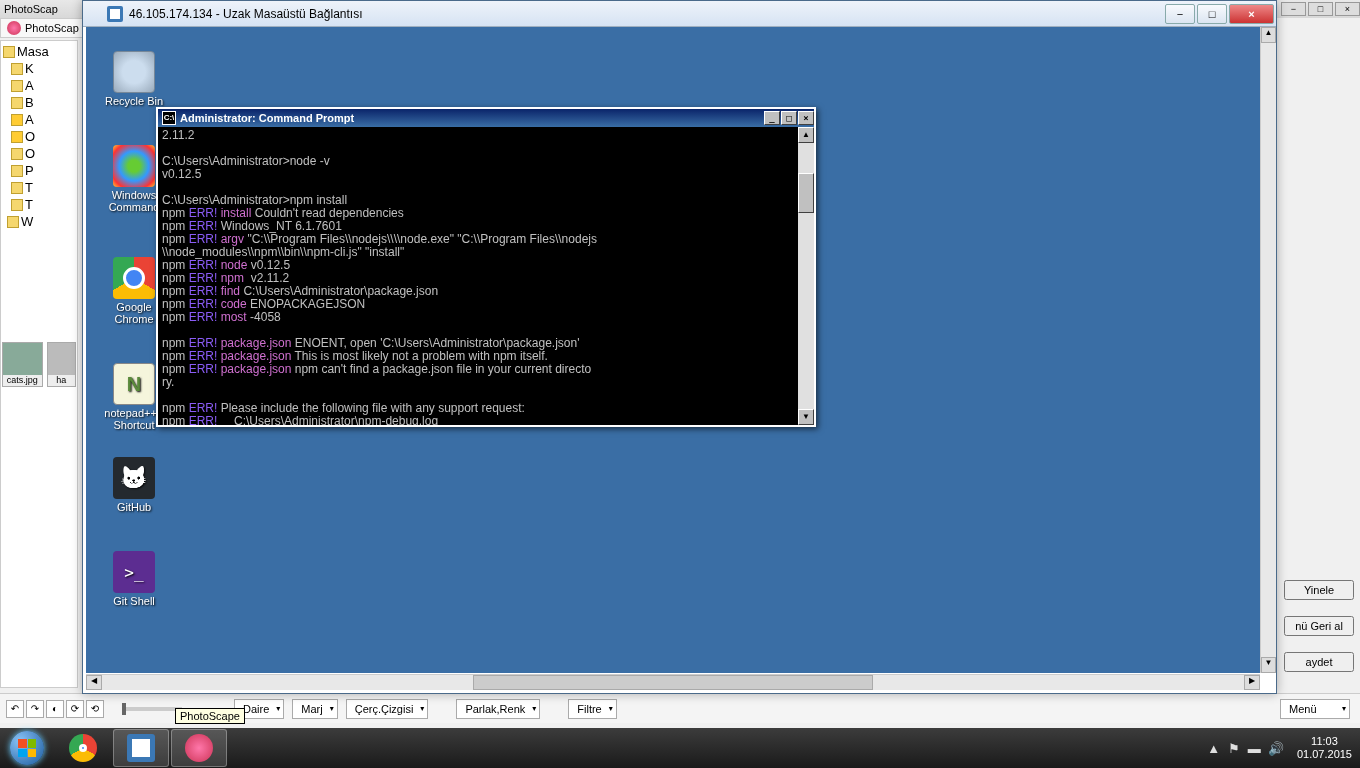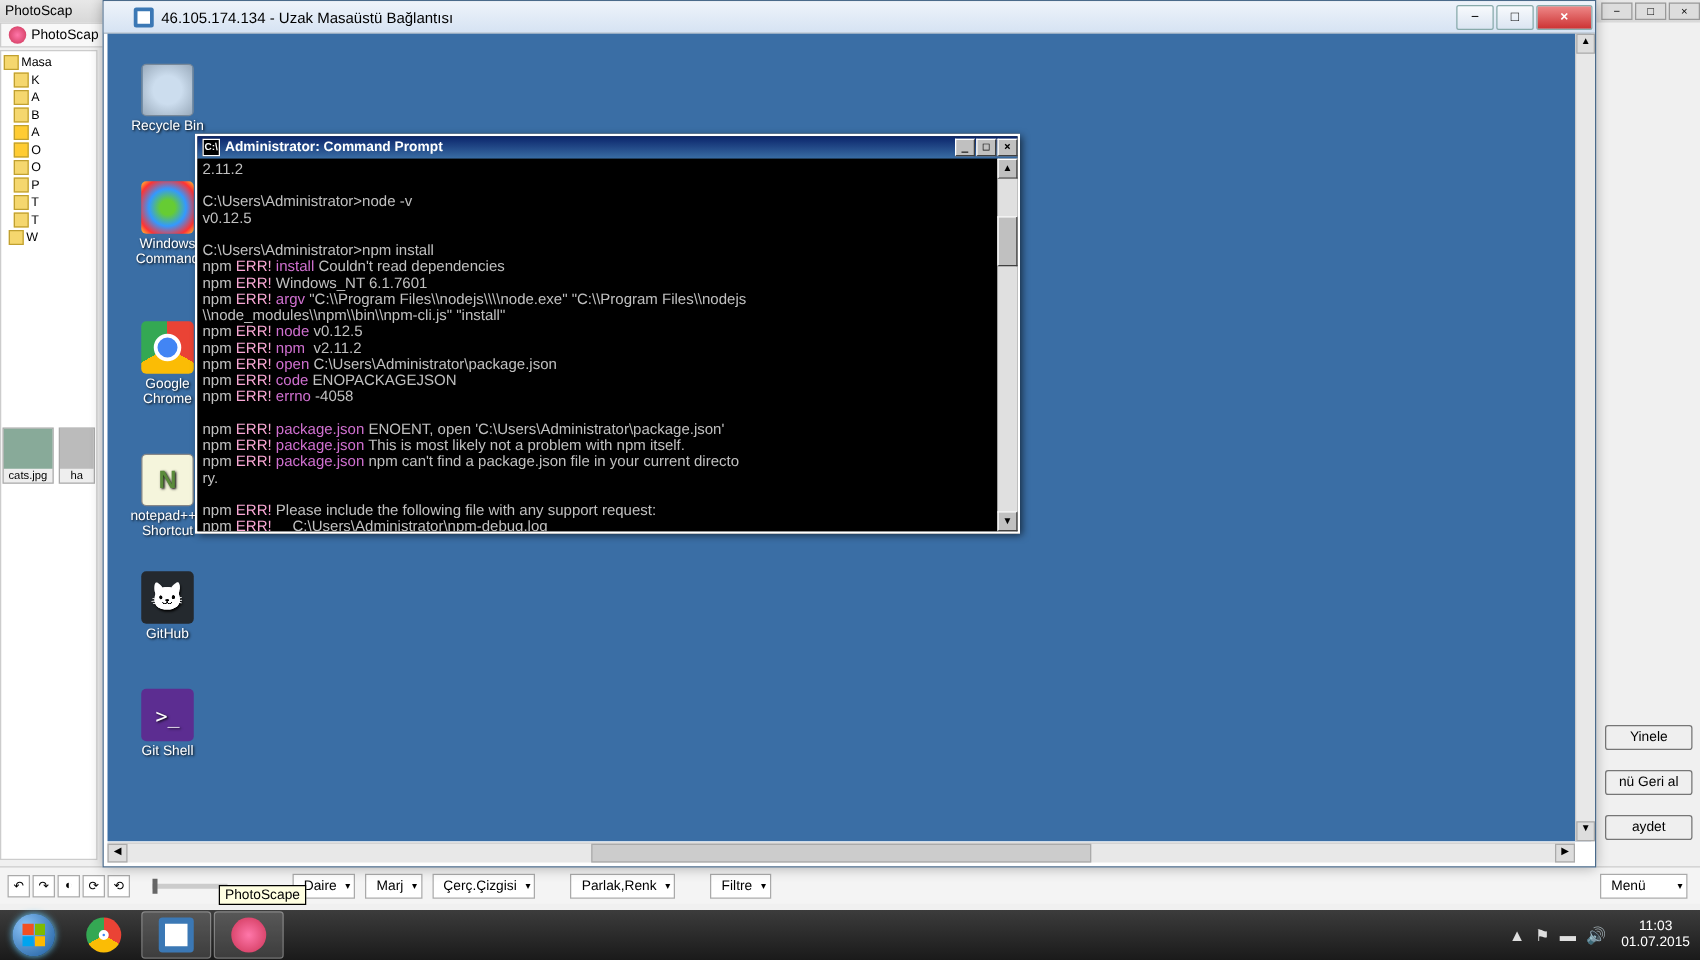--- a/index.html
+++ b/index.html
@@ -4,21 +4,21 @@
 <style>
 * { margin: 0; padding: 0; box-sizing: border-box; font-family: "Segoe UI", Tahoma, sans-serif; }
 body { width: 1360px; height: 768px; overflow: hidden; background: #d4d0c8; position: relative; }
 
 
 .outer-window { position: absolute; inset: 0; background: #f0f0f0; }
 .outer-titlebar { height: 18px; background: linear-gradient(#e8e8e8,#d8d8d8); display:flex; align-items:center; font-size:11px; padding-left:4px; }
 .outer-titlebar .ctrl-right { margin-left:auto; display:flex; }
 .outer-titlebar .ctrl-right div { width:25px; height:14px; border:1px solid #999; background:#ddd; margin-left:2px; font-size:9px; text-align:center; line-height:12px; }
 .outer-tab { position:absolute; top:18px; left:0; height:20px; font-size:11px; padding:2px 6px; background:#f8f8f8; border:1px solid #ccc; display:flex; align-items:center; }
-.outer-tree { position:absolute; top:40px; left:0; width:78px; bottom:80px; background:#fff; font-size:10px; border:1px solid #ccc; overflow:hidden; padding:2px; }
+.outer-tree { position:absolute; top:40px; left:0; width:78px; bottom:80px; background:#fff; font-size:13px; border:1px solid #ccc; overflow:hidden; padding:2px; }
 .outer-tree div { white-space:nowrap; display:flex; align-items:center; padding:1px 0; }
 .outer-tree .ico { width:12px; height:12px; background:#f5d76e; border:1px solid #c0a030; margin-right:2px; display:inline-block; }
 .thumb-area { position:absolute; left:0; top:340px; width:78px; height:60px; display:flex; }
 .thumb { width:50px; height:45px; border:1px solid #aaa; background:#eee; margin:2px; font-size:9px; text-align:center; }
 .ps-bottom-toolbar { position:absolute; bottom:45px; left:0; right:0; height:30px; background:#f4f4f4; border-top:1px solid #ccc; display:flex; align-items:center; padding:0 6px; font-size:11px; }
 .ps-bottom-toolbar .mini-btn { width:18px; height:18px; border:1px solid #aaa; background:#fff; margin-right:2px; display:flex; align-items:center; justify-content:center; font-size:10px; }
 .ps-bottom-toolbar .dd { height:20px; border:1px solid #aaa; background:#fff; padding:0 14px 0 8px; margin:0 4px; position:relative; line-height:18px; }
 .ps-bottom-toolbar .dd:after { content:"▾"; position:absolute; right:3px; font-size:8px; }
 .ps-right-buttons { position:absolute; right:6px; top:580px; width:70px; }
 .ps-right-buttons button { display:block; width:100%; margin-bottom:16px; font-size:11px; padding:2px; }
@@ -58,21 +58,21 @@
 .cmd-titlebar { height:18px; background:linear-gradient(#0a246a,#3a6ea5); color:#fff; font-size:11px; font-weight:bold; display:flex; align-items:center; padding-left:4px; }
 .cmd-titlebar .cmd-ico { width:14px; height:14px; background:#000; border:1px solid #fff; margin-right:4px; font-size:8px; color:#fff; text-align:center; line-height:12px; }
 .cmd-ctrls { margin-left:auto; display:flex; }
 .cmd-ctrls div { width:16px; height:14px; background:#c0c0c0; border:1px solid #fff; border-right-color:#404040; border-bottom-color:#404040; margin-left:1px; color:#000; font-size:9px; font-family:"Marlett",monospace; text-align:center; line-height:12px; }
 .cmd-body { position:absolute; top:18px; left:0; right:16px; bottom:0; background:#000; padding:2px 4px; font-family:"Lucida Console","Consolas",monospace; font-size:12px; line-height:13px; color:#c0c0c0; white-space:pre; overflow:hidden; }
 .cmd-scrollbar { position:absolute; top:18px; right:0; bottom:0; width:16px; background:#c0c0c0; }
 .cmd-scrollbar .sb-btn { height:16px; background:#c0c0c0; border:1px solid #fff; border-right-color:#404040; border-bottom-color:#404040; font-size:8px; text-align:center; line-height:14px; }
 .cmd-scrollbar .sb-track { position:absolute; top:16px; bottom:16px; left:0; right:0; background:#e0e0e0; }
 .cmd-scrollbar .sb-thumb { position:absolute; top:30px; left:0; right:0; height:40px; background:#c0c0c0; border:1px solid #fff; border-right-color:#404040; border-bottom-color:#404040; }
 .cmd-scrollbar .sb-btn.bot { position:absolute; bottom:0; left:0; right:0; }
-.err { color:#f9a8d4; }
+.err { color:#8b5cf6; }
 .mag { color:#d070d0; }
 
 
 .taskbar { position:absolute; bottom:0; left:0; right:0; height:40px; background:linear-gradient(#3c3c3c,#1a1a1a); display:flex; align-items:center; }
 .start-orb { width:54px; height:40px; display:flex; align-items:center; justify-content:center; }
 .start-orb .orb { width:34px; height:34px; border-radius:50%; background:radial-gradient(circle at 30% 30%,#8ac3f7,#1a5a9c); box-shadow:0 0 6px #6cf; display:grid; grid-template:1fr 1fr/1fr 1fr; gap:1px; padding:8px; }
 .start-orb .orb span:nth-child(1){background:#f25022;} .start-orb .orb span:nth-child(2){background:#7fba00;} .start-orb .orb span:nth-child(3){background:#00a4ef;} .start-orb .orb span:nth-child(4){background:#ffb900;}
 .task-btn { width:56px; height:38px; border:1px solid transparent; display:flex; align-items:center; justify-content:center; margin:0 1px; border-radius:3px; }
 .task-btn.active { background:rgba(255,255,255,.15); border-color:rgba(255,255,255,.3); }
 .task-btn .ti { width:28px; height:28px; }
@@ -215,23 +215,23 @@
 <span>C:\Users\Administrator&gt;node -v</span>
 <span>v0.12.5</span>
 <span></span>
 <span>C:\Users\Administrator&gt;npm install</span>
 <span>npm </span><span class="err">ERR!</span><span class="mag"> install</span><span> Couldn't read dependencies</span>
 <span>npm </span><span class="err">ERR!</span><span> Windows_NT 6.1.7601</span>
 <span>npm </span><span class="err">ERR!</span><span class="mag"> argv</span><span> "C:\\Program Files\\nodejs\\\\node.exe" "C:\\Program Files\\nodejs</span>
 <span>\\node_modules\\npm\\bin\\npm-cli.js" "install"</span>
 <span>npm </span><span class="err">ERR!</span><span class="mag"> node</span><span> v0.12.5</span>
 <span>npm </span><span class="err">ERR!</span><span class="mag"> npm </span><span> v2.11.2</span>
-<span>npm </span><span class="err">ERR!</span><span class="mag"> open</span><span> C:\Users\Administrator\package.json</span>
+<span>npm </span><span class="err">ERR!</span><span class="mag"> find</span><span> C:\Users\Administrator\package.json</span>
 <span>npm </span><span class="err">ERR!</span><span class="mag"> code</span><span> ENOPACKAGEJSON</span>
-<span>npm </span><span class="err">ERR!</span><span class="mag"> errno</span><span> -4058</span>
+<span>npm </span><span class="err">ERR!</span><span class="mag"> most</span><span> -4058</span>
 <span></span>
 <span>npm </span><span class="err">ERR!</span><span class="mag"> package.json</span><span> ENOENT, open 'C:\Users\Administrator\package.json'</span>
 <span>npm </span><span class="err">ERR!</span><span class="mag"> package.json</span><span> This is most likely not a problem with npm itself.</span>
 <span>npm </span><span class="err">ERR!</span><span class="mag"> package.json</span><span> npm can't find a package.json file in your current directo</span>
 <span>ry.</span>
 <span></span>
 <span>npm </span><span class="err">ERR!</span><span> Please include the following file with any support request:</span>
 <span>npm </span><span class="err">ERR!</span><span>     C:\Users\Administrator\npm-debug.log</span>
 <span></span>
 </div>

